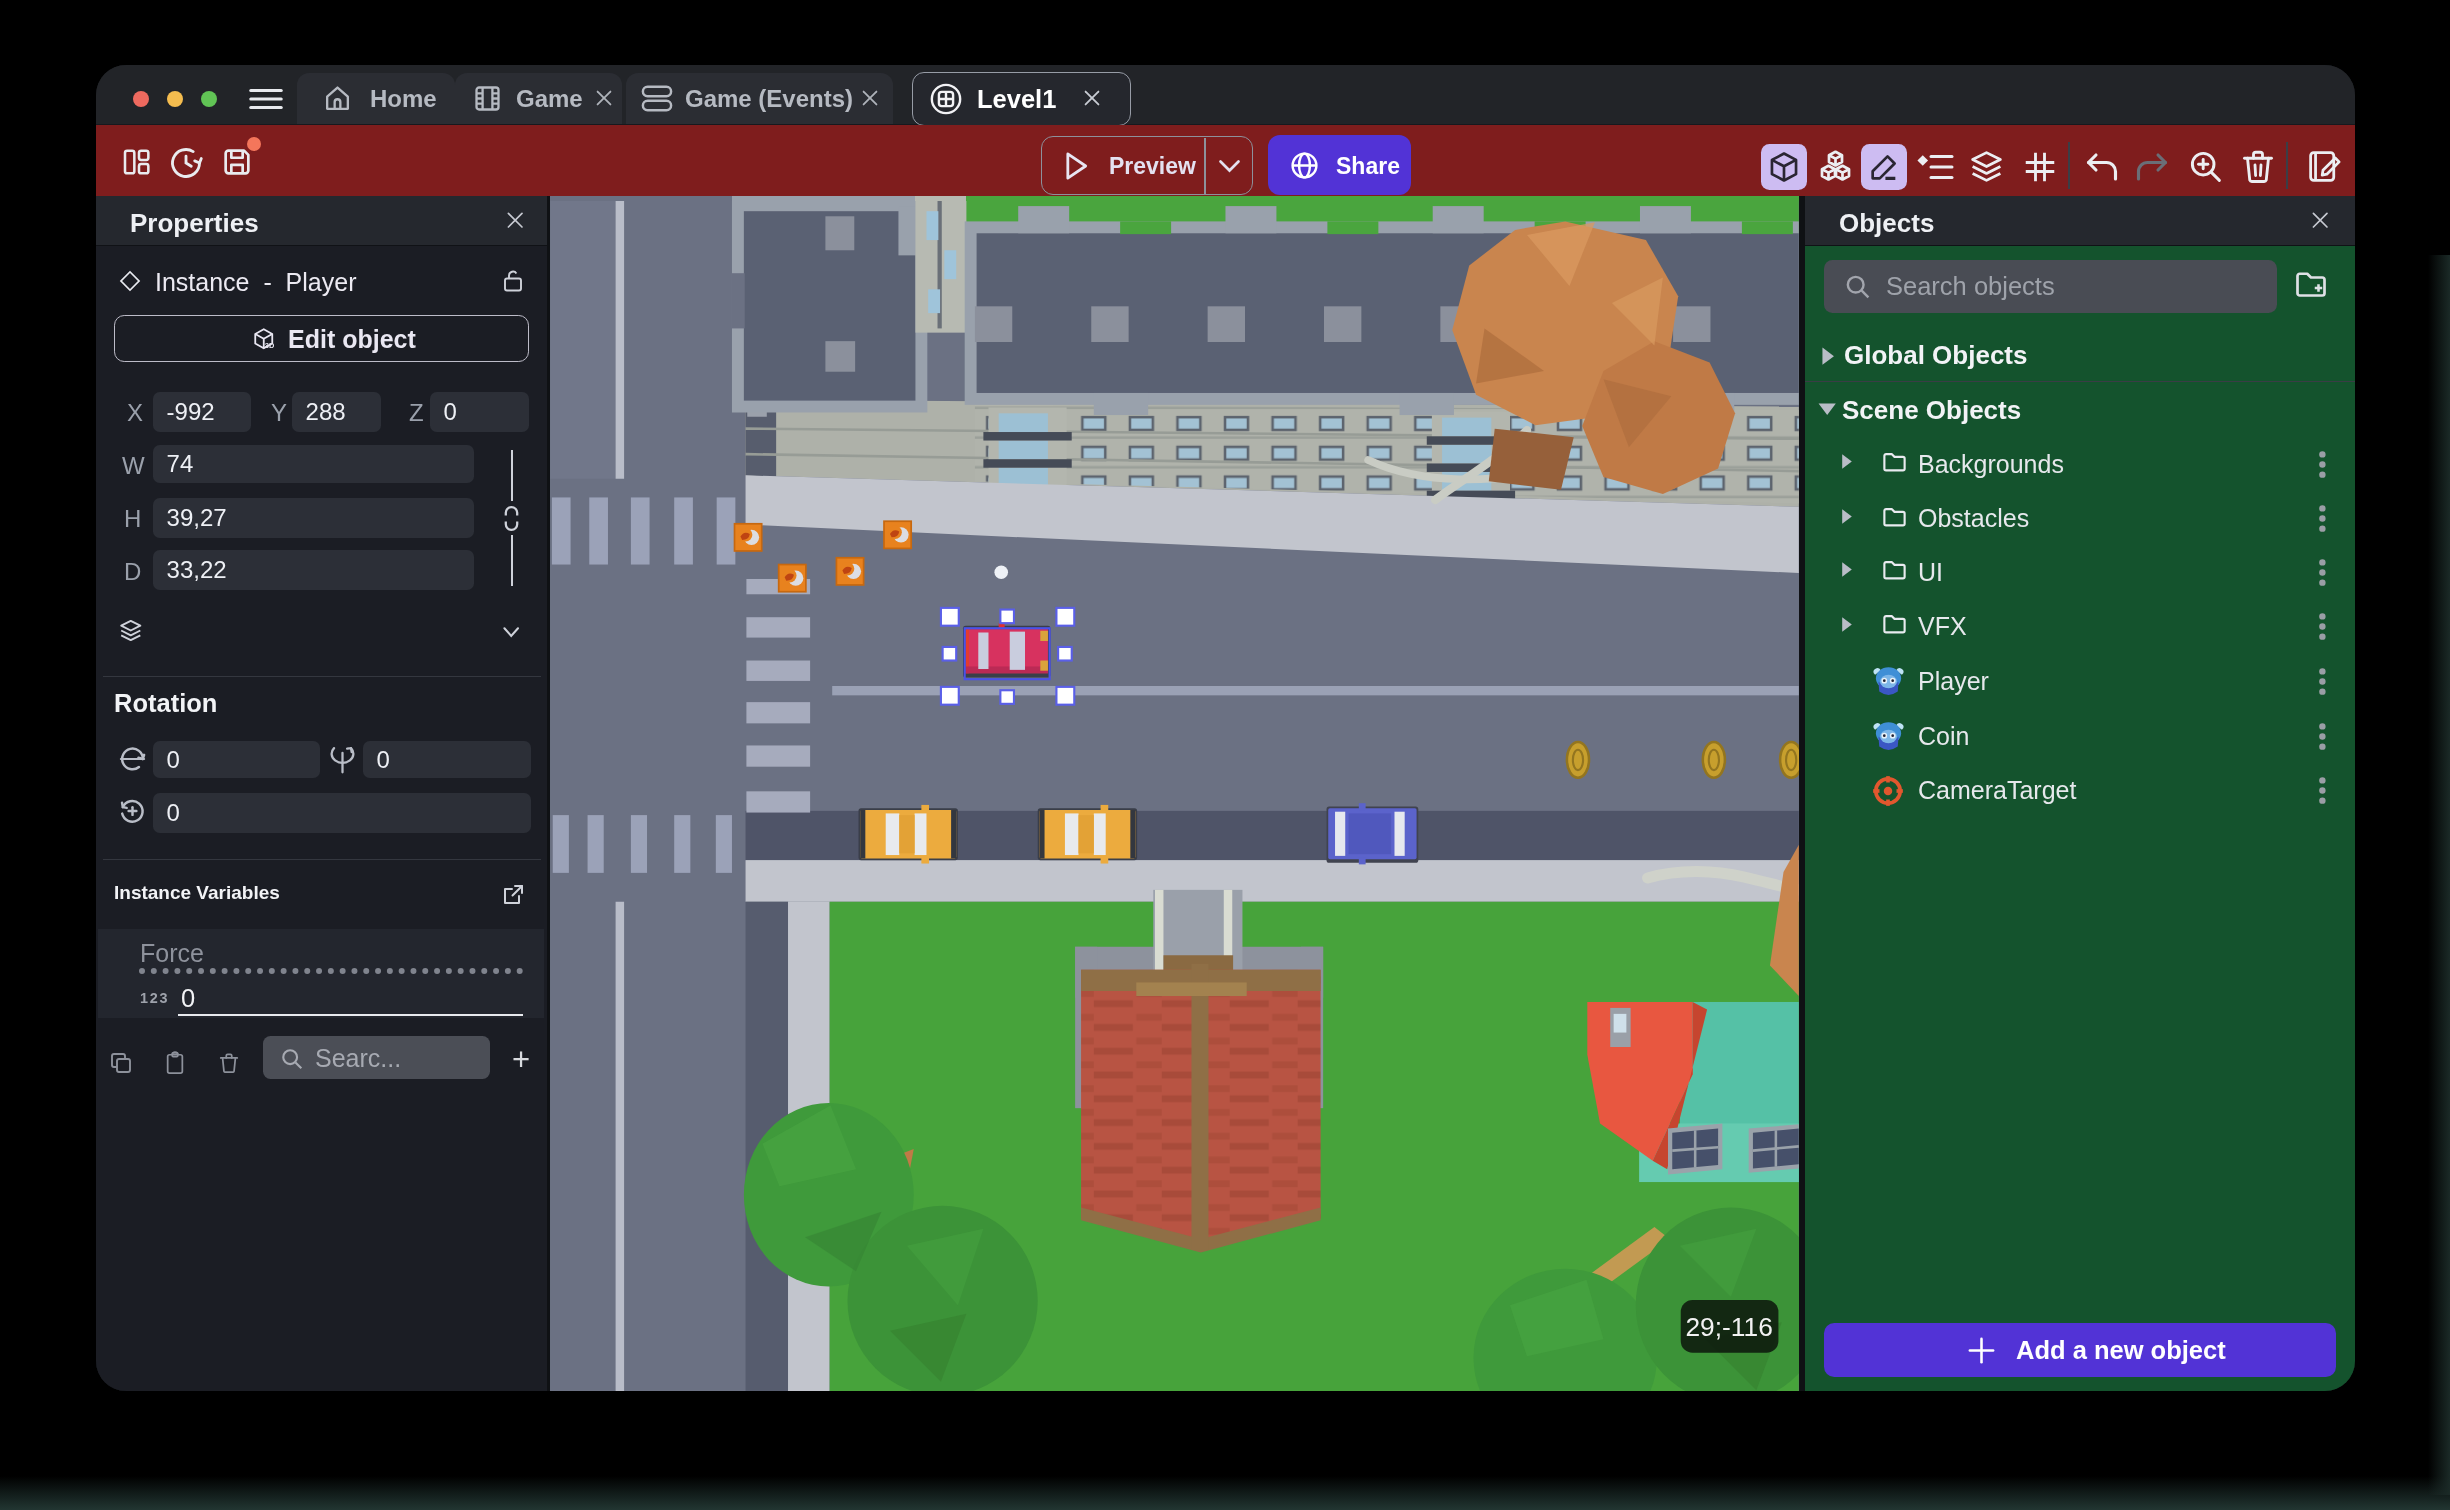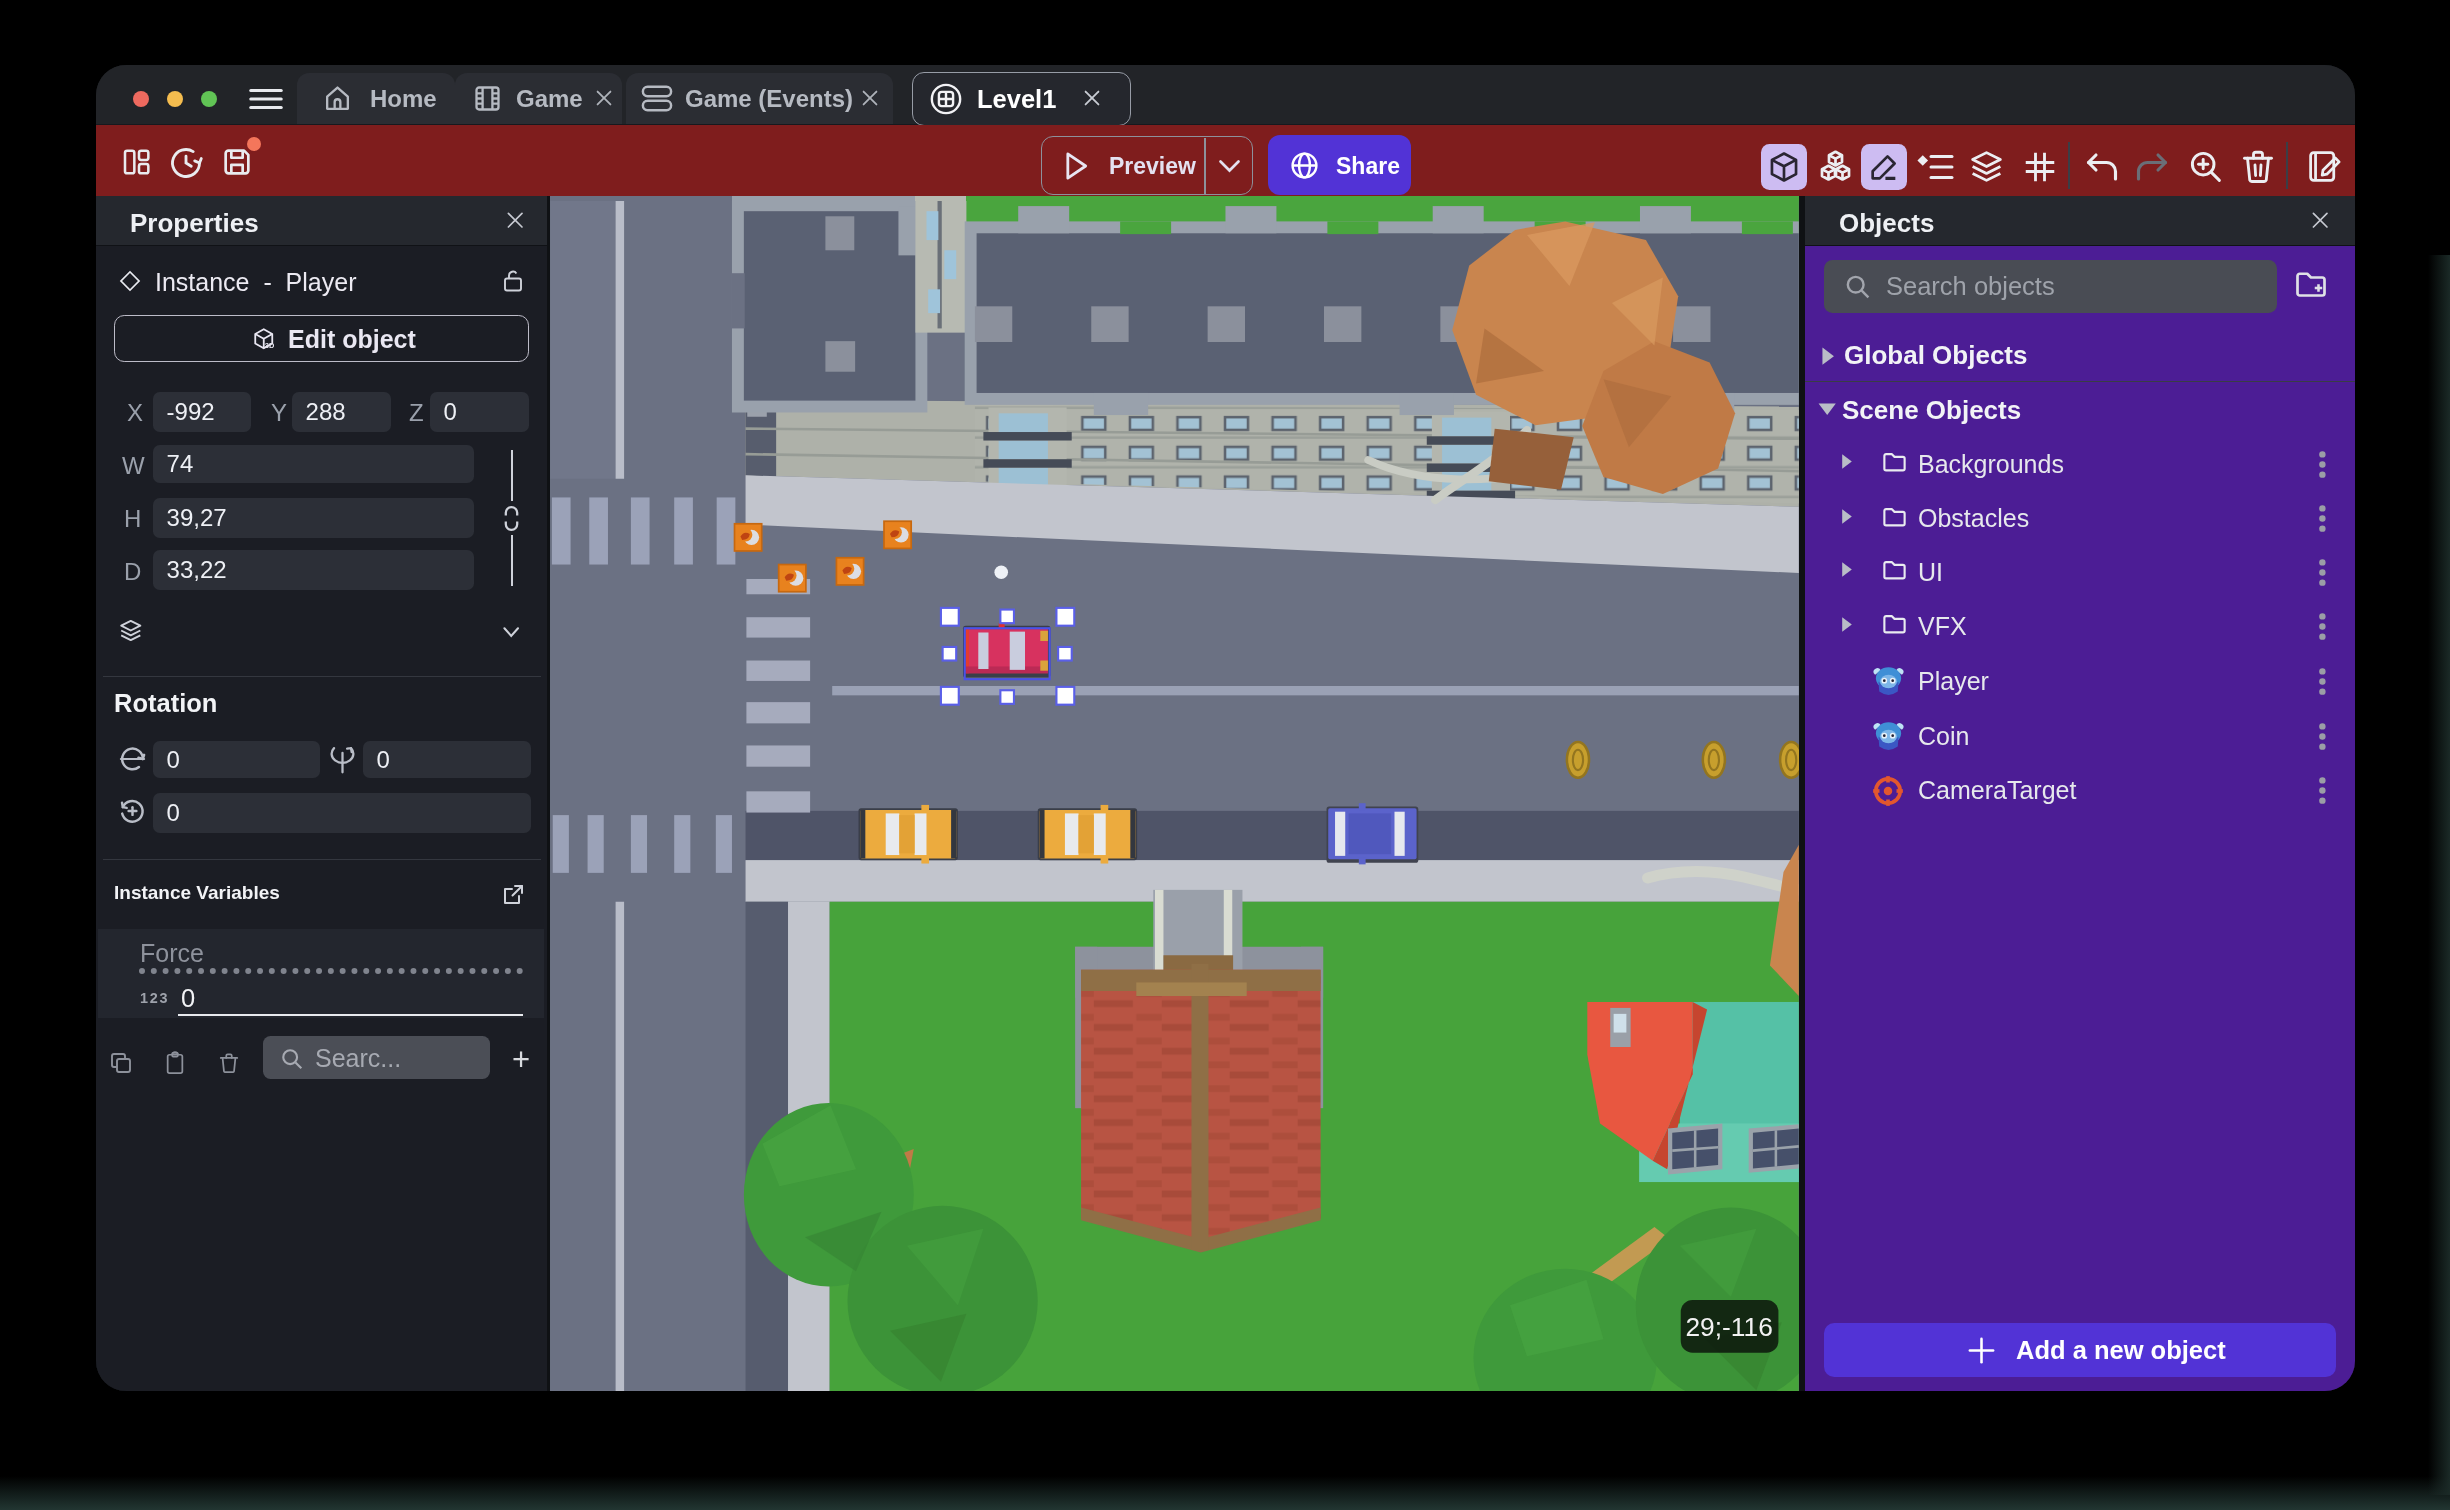--- a/index.html
+++ b/index.html
@@ -212,21 +212,21 @@
       <svg class="ic" style="left:155px;top:130px" width="25.5" height="25.5" viewBox="0 0 24 24" fill="none" stroke="#e9e7f2" stroke-width="1.7" stroke-linejoin="round">
           <path d="M12 3 L20 7.5 V16.5 L12 21 L4 16.5 V7.5 Z"></path>
           <path d="M4 7.5 L12 12 L20 7.5 M12 12 V21"></path>
           <text x="13" y="21" font-size="7" fill="#e9e7f2" stroke="none" font-weight="bold">3D</text>
         </svg>
       <span class="tx" style="left:192px;top:129px;font-size:25px;font-weight:bold;color:#e9e7f2">Edit object</span>
 
       <span class="lbl" style="left:31px;top:203px">X</span>
       <div class="inp" style="left:57px;top:196px;width:98px;height:40px">-992</div>
       <span class="lbl" style="left:175px;top:203px">Y</span>
-      <div class="inp" style="left:196px;top:196px;width:99px;height:40px">288</div>
+      <div class="inp" style="left:196px;top:196px;width:89px;height:40px">288</div>
       <span class="lbl" style="left:313px;top:203px">Z</span>
       <div class="inp" style="left:334px;top:196px;width:99px;height:40px">0</div>
 
       <span class="lbl" style="left:26px;top:256px">W</span>
       <div class="inp" style="left:57px;top:249px;width:321px;height:38px">74</div>
       <span class="lbl" style="left:28px;top:309px">H</span>
       <div class="inp" style="left:57px;top:302px;width:321px;height:40px">39,27</div>
       <span class="lbl" style="left:28px;top:362px">D</span>
       <div class="inp" style="left:57px;top:354px;width:321px;height:40px">33,22</div>
       <div style="position:absolute;left:415px;top:254px;width:1.7px;height:51px;background:#cfd2da"></div>
@@ -578,21 +578,21 @@
       </g>
 
       <path d="M1292,797 C1330,786 1372,788 1406,796 C1436,803 1456,809 1470,811" stroke="#cfd2ca" stroke-width="13" fill="none" stroke-linecap="round"></path>
       <polygon points="1452,790 1470,758 1470,936 1436,900" fill="#c9854e"></polygon>
 
       <rect x="1331" y="1294" width="115" height="62" rx="14" fill="#0c150c" opacity="0.85"></rect>
       <text x="1388" y="1336" font-size="31" fill="#f2f2f2" text-anchor="middle" font-family="Liberation Sans,sans-serif">29;-116</text>
       </svg>
     </div>
 
-    <div class="panel" style="left:1709px;width:550px;background:#4c1d95">
+    <div class="panel" style="left:1709px;width:550px;background:#14532d">
       <div class="phead">
           <span class="ptitle">Objects</span>
         <svg class="ic" style="left:505px;top:14.4px" width="20.4" height="20.4" viewBox="0 0 24 24" stroke="#c6c9d1" stroke-width="2" stroke-linecap="round">
             <line x1="4" y1="4" x2="20" y2="20"></line>
             <line x1="20" y1="4" x2="4" y2="20"></line>
           </svg>
       </div>
       <div style="position:absolute;left:18.7px;top:64px;width:453px;height:53px;background:#494c54;border-radius:8.5px"></div>
       <svg class="ic" style="left:38px;top:76px" width="29" height="29" viewBox="0 0 24 24" fill="none" stroke="#a2a5ad" stroke-width="2">
           <circle cx="10.5" cy="10.5" r="6.5"></circle>

